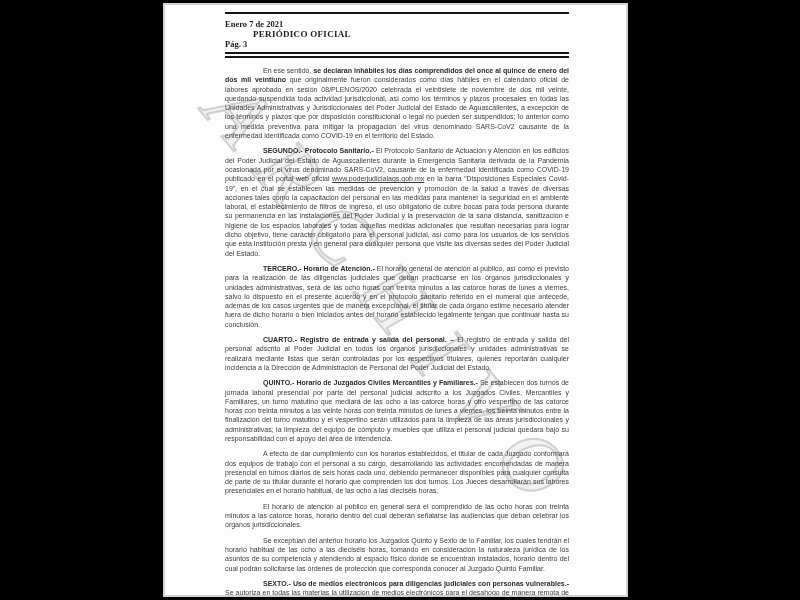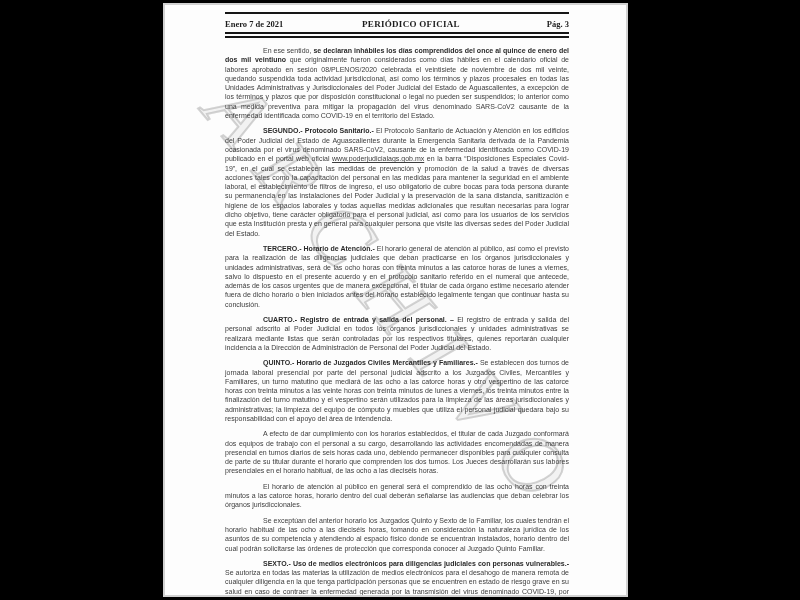--- a/index.html
+++ b/index.html
@@ -29,20 +29,21 @@
     border-top:2px solid #161616;
     margin-bottom:3px;
   }
   .masthead{
     display:flex;
     align-items:baseline;
     font-family:"Liberation Serif", serif;
     font-weight:bold;
     color:#1d1d1d;
     padding:2px 0 3px 0;
+    flex-direction:column;
   }
   .masthead .left{flex:1;font-size:8.5px;}
   .masthead .center{flex:0 0 auto;font-size:9px;letter-spacing:.3px;padding-left:28px;}
   .masthead .right{flex:1;text-align:right;font-size:8.5px;}
   .rule-double{
     height:2px;
     border-top:2px solid #161616;
     border-bottom:2px solid #161616;
     margin-bottom:8px;
   }

